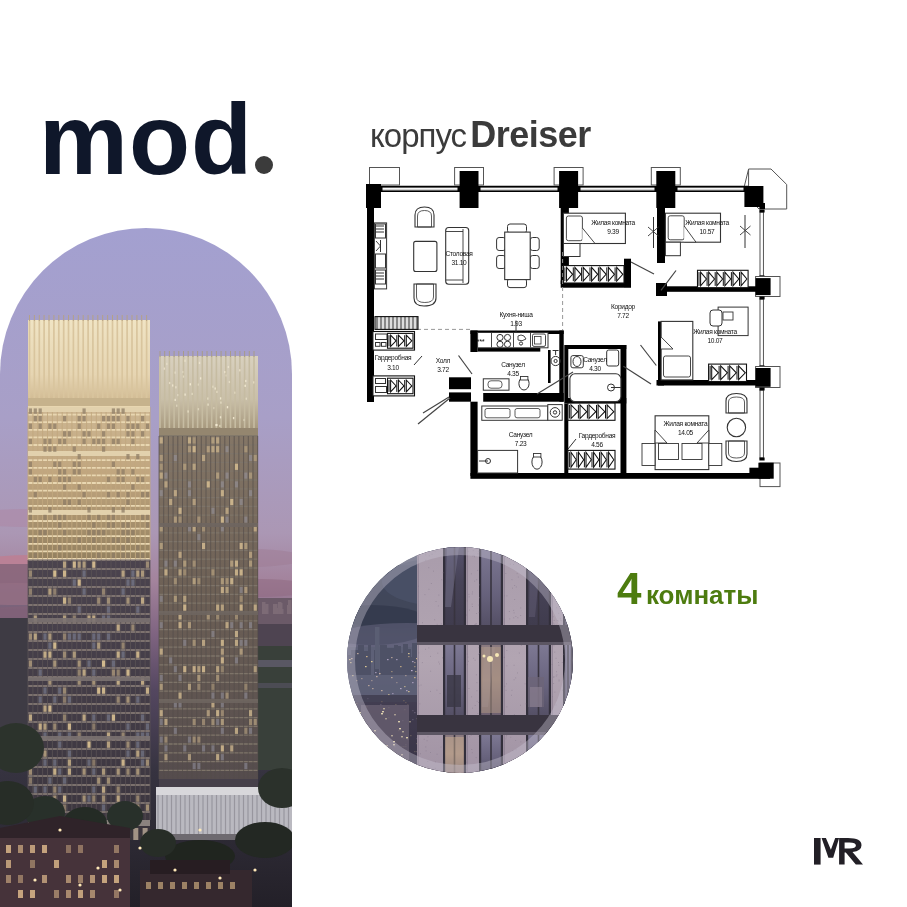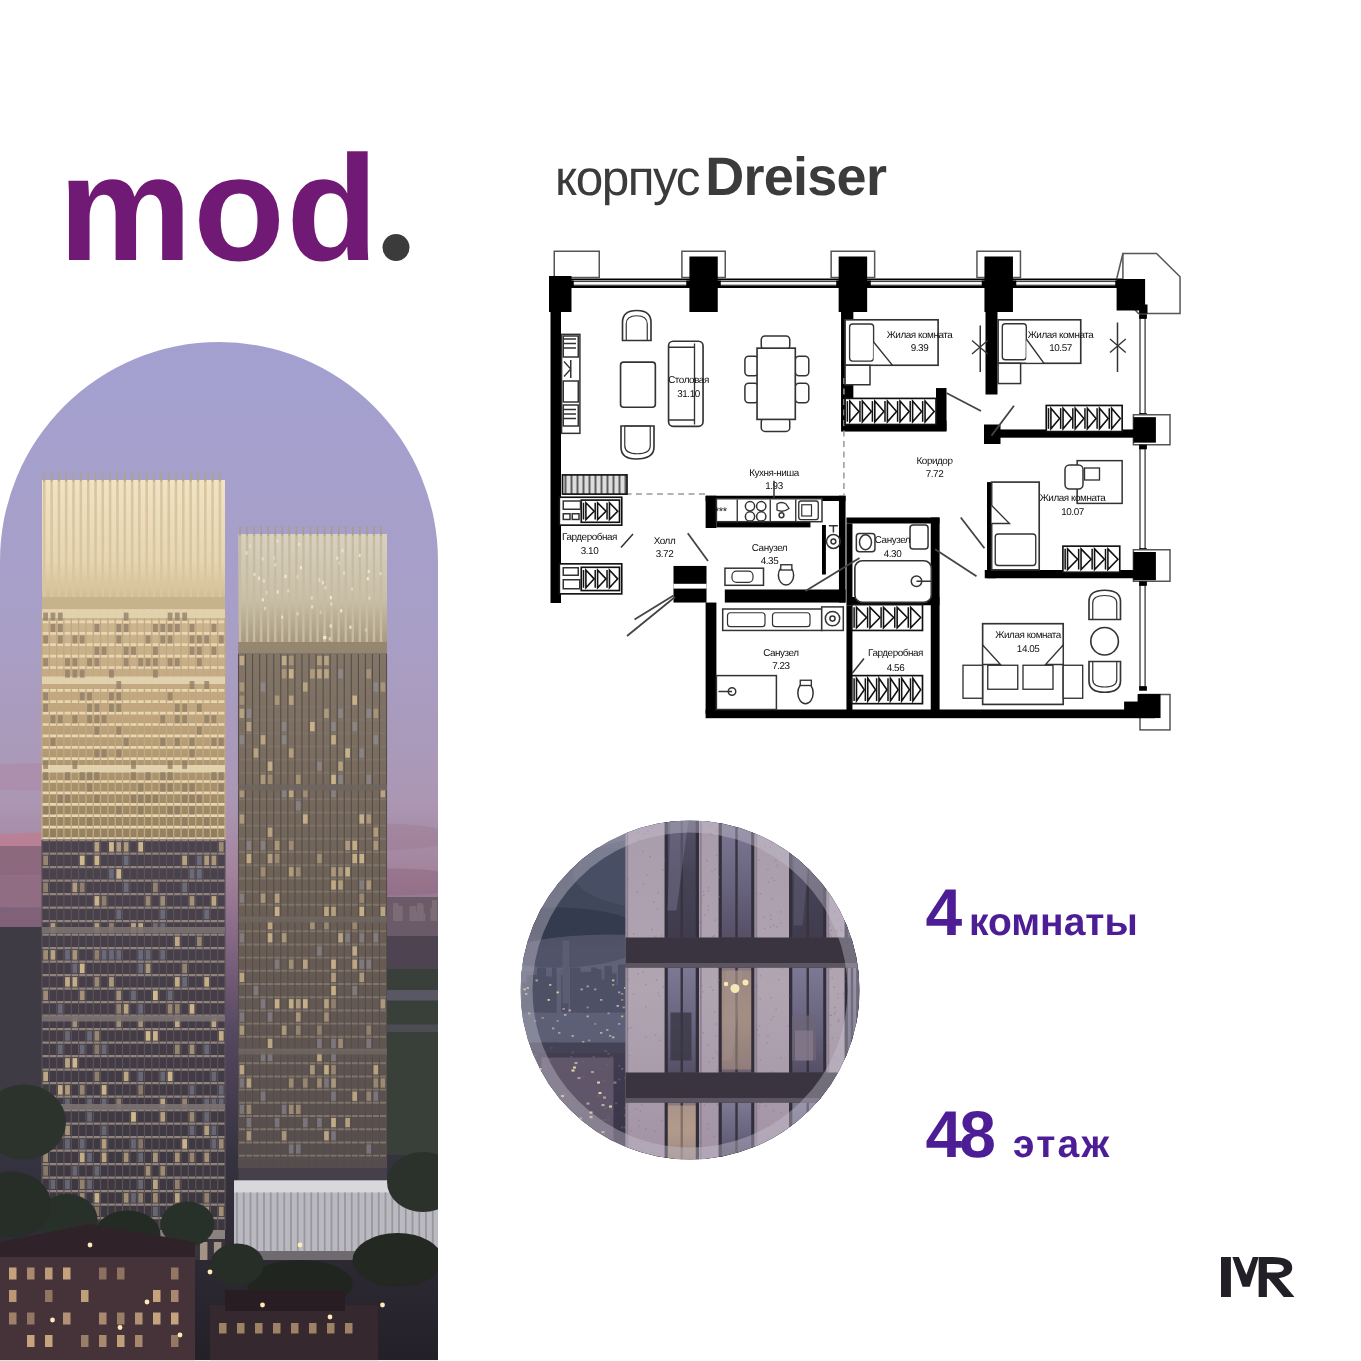--- a/index.html
+++ b/index.html
@@ -1,24 +1,24 @@
 <!DOCTYPE html>
 <html><head>
 <meta charset="utf-8">
 <style>
   html,body{margin:0;padding:0;}
   body{width:907px;height:907px;background:#fff;position:relative;overflow:hidden;
        font-family:"Liberation Sans",sans-serif;}
   .abs{position:absolute;}
-  #mod{left:39px;top:82px;font-weight:bold;font-size:100px;letter-spacing:1px;color:#701a75;}
+  #mod{left:39px;top:82px;font-weight:bold;font-size:100px;letter-spacing:1px;color:#0f172a;}
   #moddot{left:255px;top:156px;width:18px;height:18px;border-radius:50%;background:#3b3b3b;}
-  #title{left:370px;top:97px;font-size:33px;color:#3b3b3b;letter-spacing:-1px;}
+  #title{left:370px;top:114px;font-size:33px;color:#3b3b3b;letter-spacing:-1px;}
   #title b{font-size:36px;letter-spacing:-0.5px;margin-left:-4px;}
   #arch{left:0;top:228px;width:292px;height:679px;border-radius:146px 146px 0 0;overflow:hidden;}
-  #specs{left:617px;top:584px;color:#4c1d95;}
+  #specs{left:617px;top:564px;color:#4d7c0f;}
   .srow{position:absolute;left:0;white-space:nowrap;}
   .big{font-size:44px;font-weight:bold;letter-spacing:-2px;}
   .small{font-size:26px;font-weight:bold;}
 </style>
 </head>
 <body>
 <div id="mod" class="abs">mod</div>
 <div id="moddot" class="abs"></div>
 <div id="title" class="abs">корпус <b>Dreiser</b></div>
 <div id="arch" class="abs"><svg width="292" height="679" viewBox="0 0 292 679">
@@ -1874,21 +1874,20 @@
         <circle cx="150" cy="108" r="2" fill="#f6e7b5"></circle>
 <circle cx="137" cy="109" r="1.5" fill="#f6e7b5"></circle>
 <rect x="181" y="130" width="16" height="30" fill="#6e6578" opacity="0.7"></rect>
 <rect x="183" y="140" width="12" height="20" fill="#8d8292" opacity="0.6"></rect>
 <rect x="100" y="128" width="14" height="32" fill="#3a3745" opacity="0.8"></rect>
 <circle cx="113" cy="113" r="109" fill="none" stroke="#c9c2d2" stroke-width="8" opacity="0.4"></circle>
 </g>
 </svg></div>
 <div id="specs" class="abs" style="width:290px;height:300px;">
   <div class="srow" style="top:0px;"><span class="big" style="letter-spacing:0">4</span>&nbsp;<span class="small">комнаты</span></div>
-  <div class="srow" style="top:148px;"><span class="big">48</span>&nbsp;&nbsp;&nbsp;<span class="small" style="letter-spacing:1.5px;">этаж</span></div>
 </div>
 <div class="abs" style="left:814px;top:838px;">
 <svg width="50" height="27" viewBox="0 0 50 27">
   <path d="M0 0 H6.6 V26.6 H0 Z" fill="#221f26"></path>
   <path d="M7.6 0 L11.9 0 L16.9 11.8 L21.2 0 L25.1 0 L19.2 19.8 L14.4 19.8 Z" fill="#221f26"></path>
   <path d="M25.1 0 H34 Q47.5 0 47.5 7.2 Q47.5 12.8 38.5 14.1 L49 26.6 H41.8 L31.8 14.5 H30.6 V26.6 H25.1 Z M30.6 4.6 V10.4 H35.5 Q41.9 10.4 41.9 7.5 Q41.9 4.6 35.5 4.6 Z" fill="#221f26" fill-rule="evenodd"></path>
 </svg>
 </div>
 
 </body></html>

